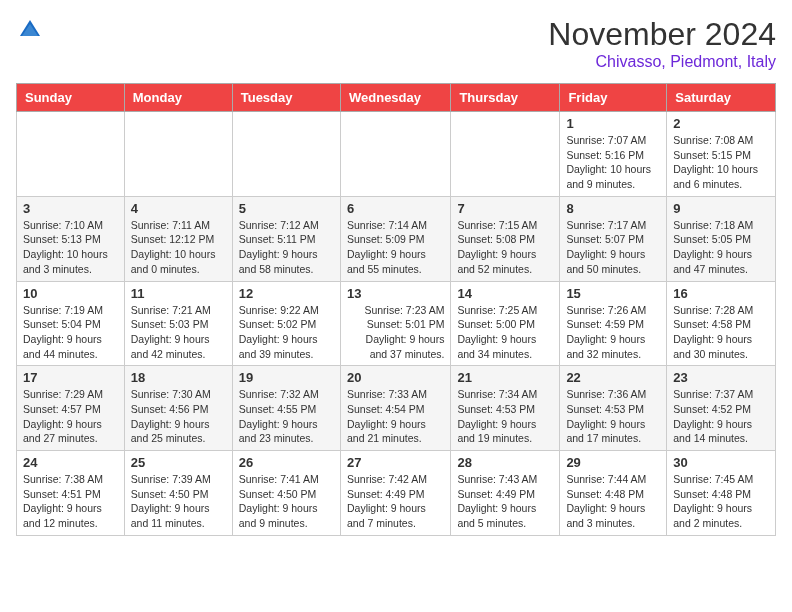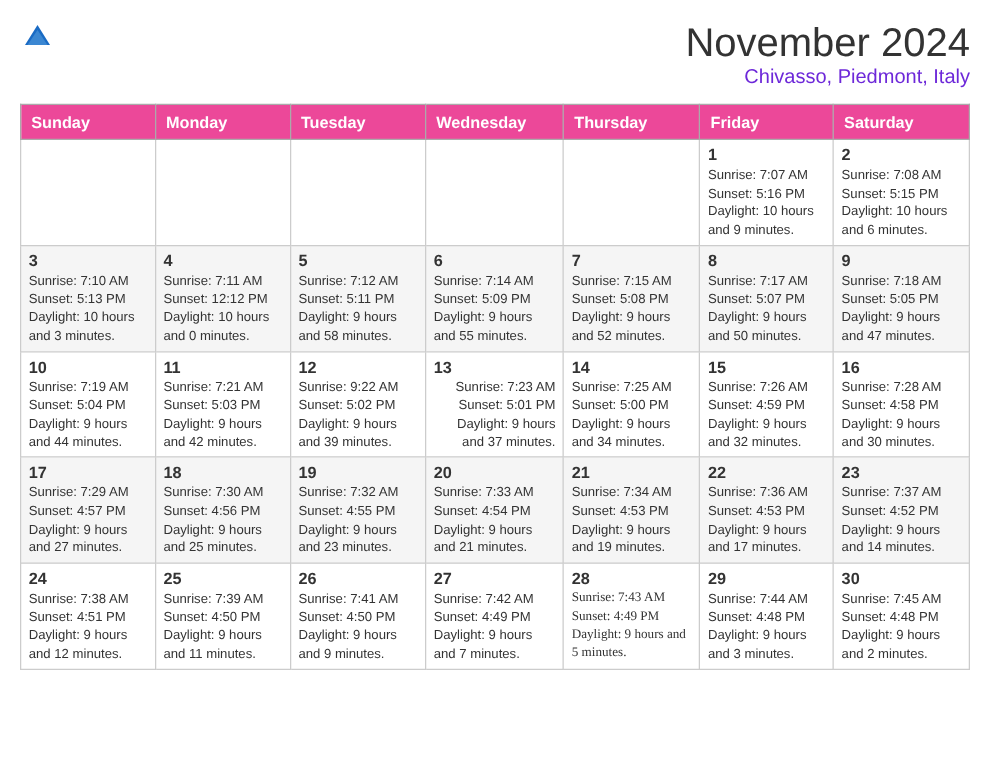--- a/index.html
+++ b/index.html
@@ -51,21 +51,21 @@
     .location-title {
       font-size: 16px;
       color: #6d28d9;
     }
     .calendar-table {
       width: 100%;
       border-collapse: collapse;
       font-size: 11px;
     }
     .calendar-table th {
-      background-color: #ec4899;
+      background-color: #ef4444;
       color: #fff;
       text-align: left;
       padding: 6px 8px;
       font-size: 13px;
       font-weight: bold;
       border: 1px solid #aaa;
     }
     .calendar-table td {
       border: 1px solid #ccc;
       vertical-align: top;
@@ -295,21 +295,21 @@
 Daylight: 9 hours and 9 minutes.</div>
         </td>
         <td>
           <div class="day-number">27</div>
           <div class="day-info" style="white-space: pre-line;">Sunrise: 7:42 AM
 Sunset: 4:49 PM
 Daylight: 9 hours and 7 minutes.</div>
         </td>
         <td>
           <div class="day-number">28</div>
-          <div class="day-info" style="white-space: pre-line; font-family: Liberation Serif, serif;">Sunrise: 7:43 AM
+          <div class="day-info" style="white-space: pre-line;">Sunrise: 7:43 AM
 Sunset: 4:49 PM
 Daylight: 9 hours and 5 minutes.</div>
         </td>
         <td>
           <div class="day-number">29</div>
           <div class="day-info" style="white-space: pre-line;">Sunrise: 7:44 AM
 Sunset: 4:48 PM
 Daylight: 9 hours and 3 minutes.</div>
         </td>
         <td>

